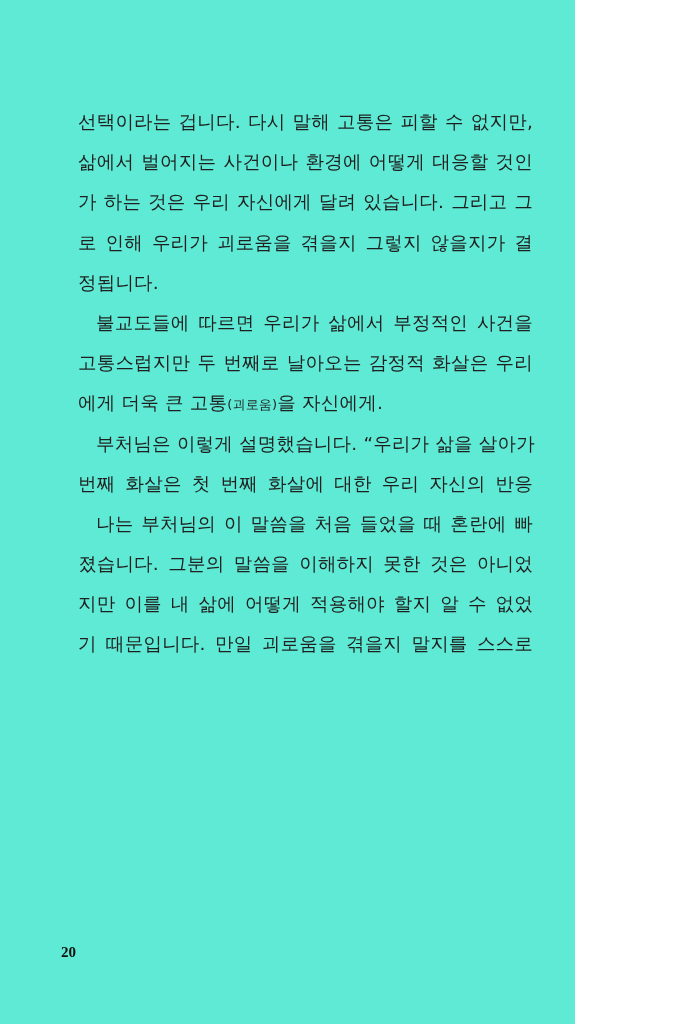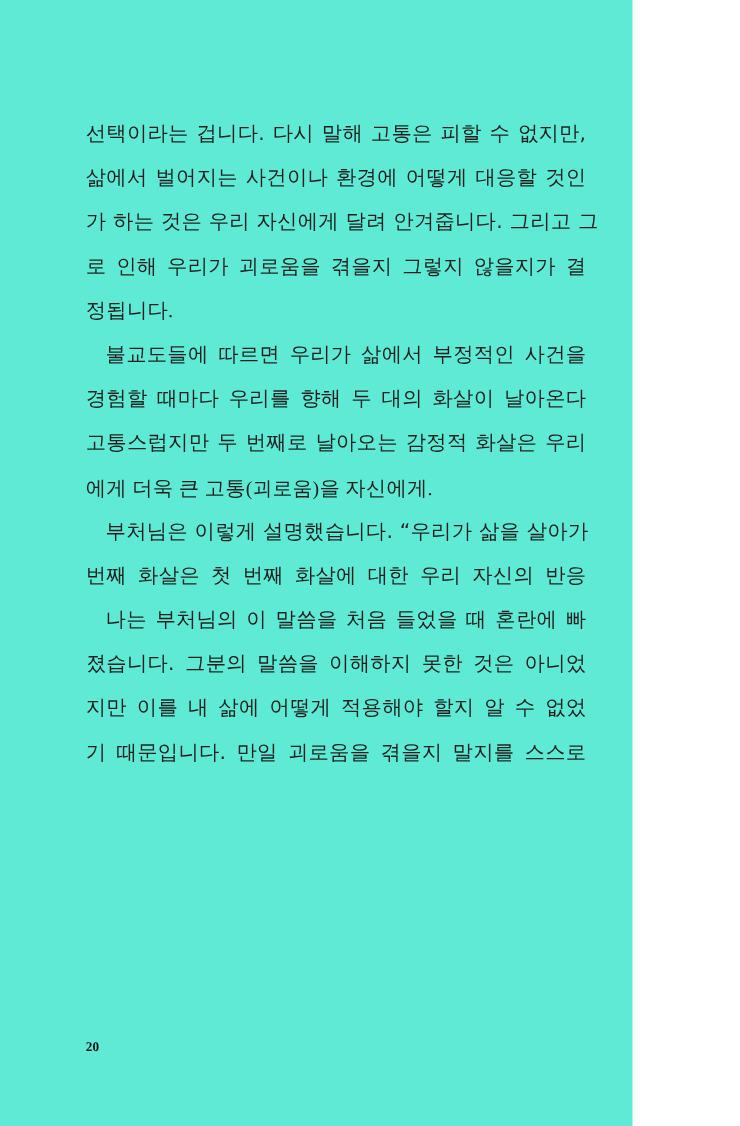--- a/index.html
+++ b/index.html
@@ -32,51 +32,49 @@
       font-family: "DejaVu Sans", sans-serif;
       font-size: 18.5px;
       color: #1f1f1f;
       white-space: nowrap;
       text-align: justify;
       text-align-last: justify;
       letter-spacing: 0.2px;
     }
     .line.last {
       text-align-last: left;
-      font-family: Liberation Serif, serif;
     }
     .line.indent {
       padding-left: 18px;
     }
     .small {
-      font-size: 18px;
+      font-size: 13px;
     }
     .page-number {
       position: absolute;
-      left: 78px;
+      left: 61px;
       top: 944px;
       font-family: "Liberation Serif", serif;
       font-weight: bold;
-      font-size: 12px;
+      font-size: 15px;
       color: #111111;
     }
   </style>
 </head>
 <body>
 
 <div class="page">
   <div class="text-block">
     <div class="line">선택이라는 겁니다. 다시 말해 고통은 피할 수 없지만,</div>
     <div class="line">삶에서 벌어지는 사건이나 환경에 어떻게 대응할 것인</div>
-    <div class="line">가 하는 것은 우리 자신에게 달려 안겨줍니다. 그리고 그</div>
+    <div class="line">가 하는 것은 우리 자신에게 달려 있습니다. 그리고 그</div>
     <div class="line">로 인해 우리가 괴로움을 겪을지 그렇지 않을지가 결</div>
     <div class="line last">정됩니다.</div>
 
     <div class="line indent">불교도들에 따르면 우리가 삶에서 부정적인 사건을</div>
-    <div class="line">경험할 때마다 우리를 향해 두 대의 화살이 날아온다</div>
     <div class="line">고통스럽지만 두 번째로 날아오는 감정적 화살은 우리</div>
     <div class="line last"><span>에게 더욱 큰 고통</span><span class="small">(괴로움)</span><span>을 자신에게.</span></div>
 
     <div class="line indent">부처님은 이렇게 설명했습니다. “우리가 삶을 살아가</div>
     <div class="line">번째 화살은 첫 번째 화살에 대한 우리 자신의 반응</div>
 
     <div class="line indent">나는 부처님의 이 말씀을 처음 들었을 때 혼란에 빠</div>
     <div class="line">졌습니다. 그분의 말씀을 이해하지 못한 것은 아니었</div>
     <div class="line">지만 이를 내 삶에 어떻게 적용해야 할지 알 수 없었</div>
     <div class="line">기 때문입니다. 만일 괴로움을 겪을지 말지를 스스로</div>

